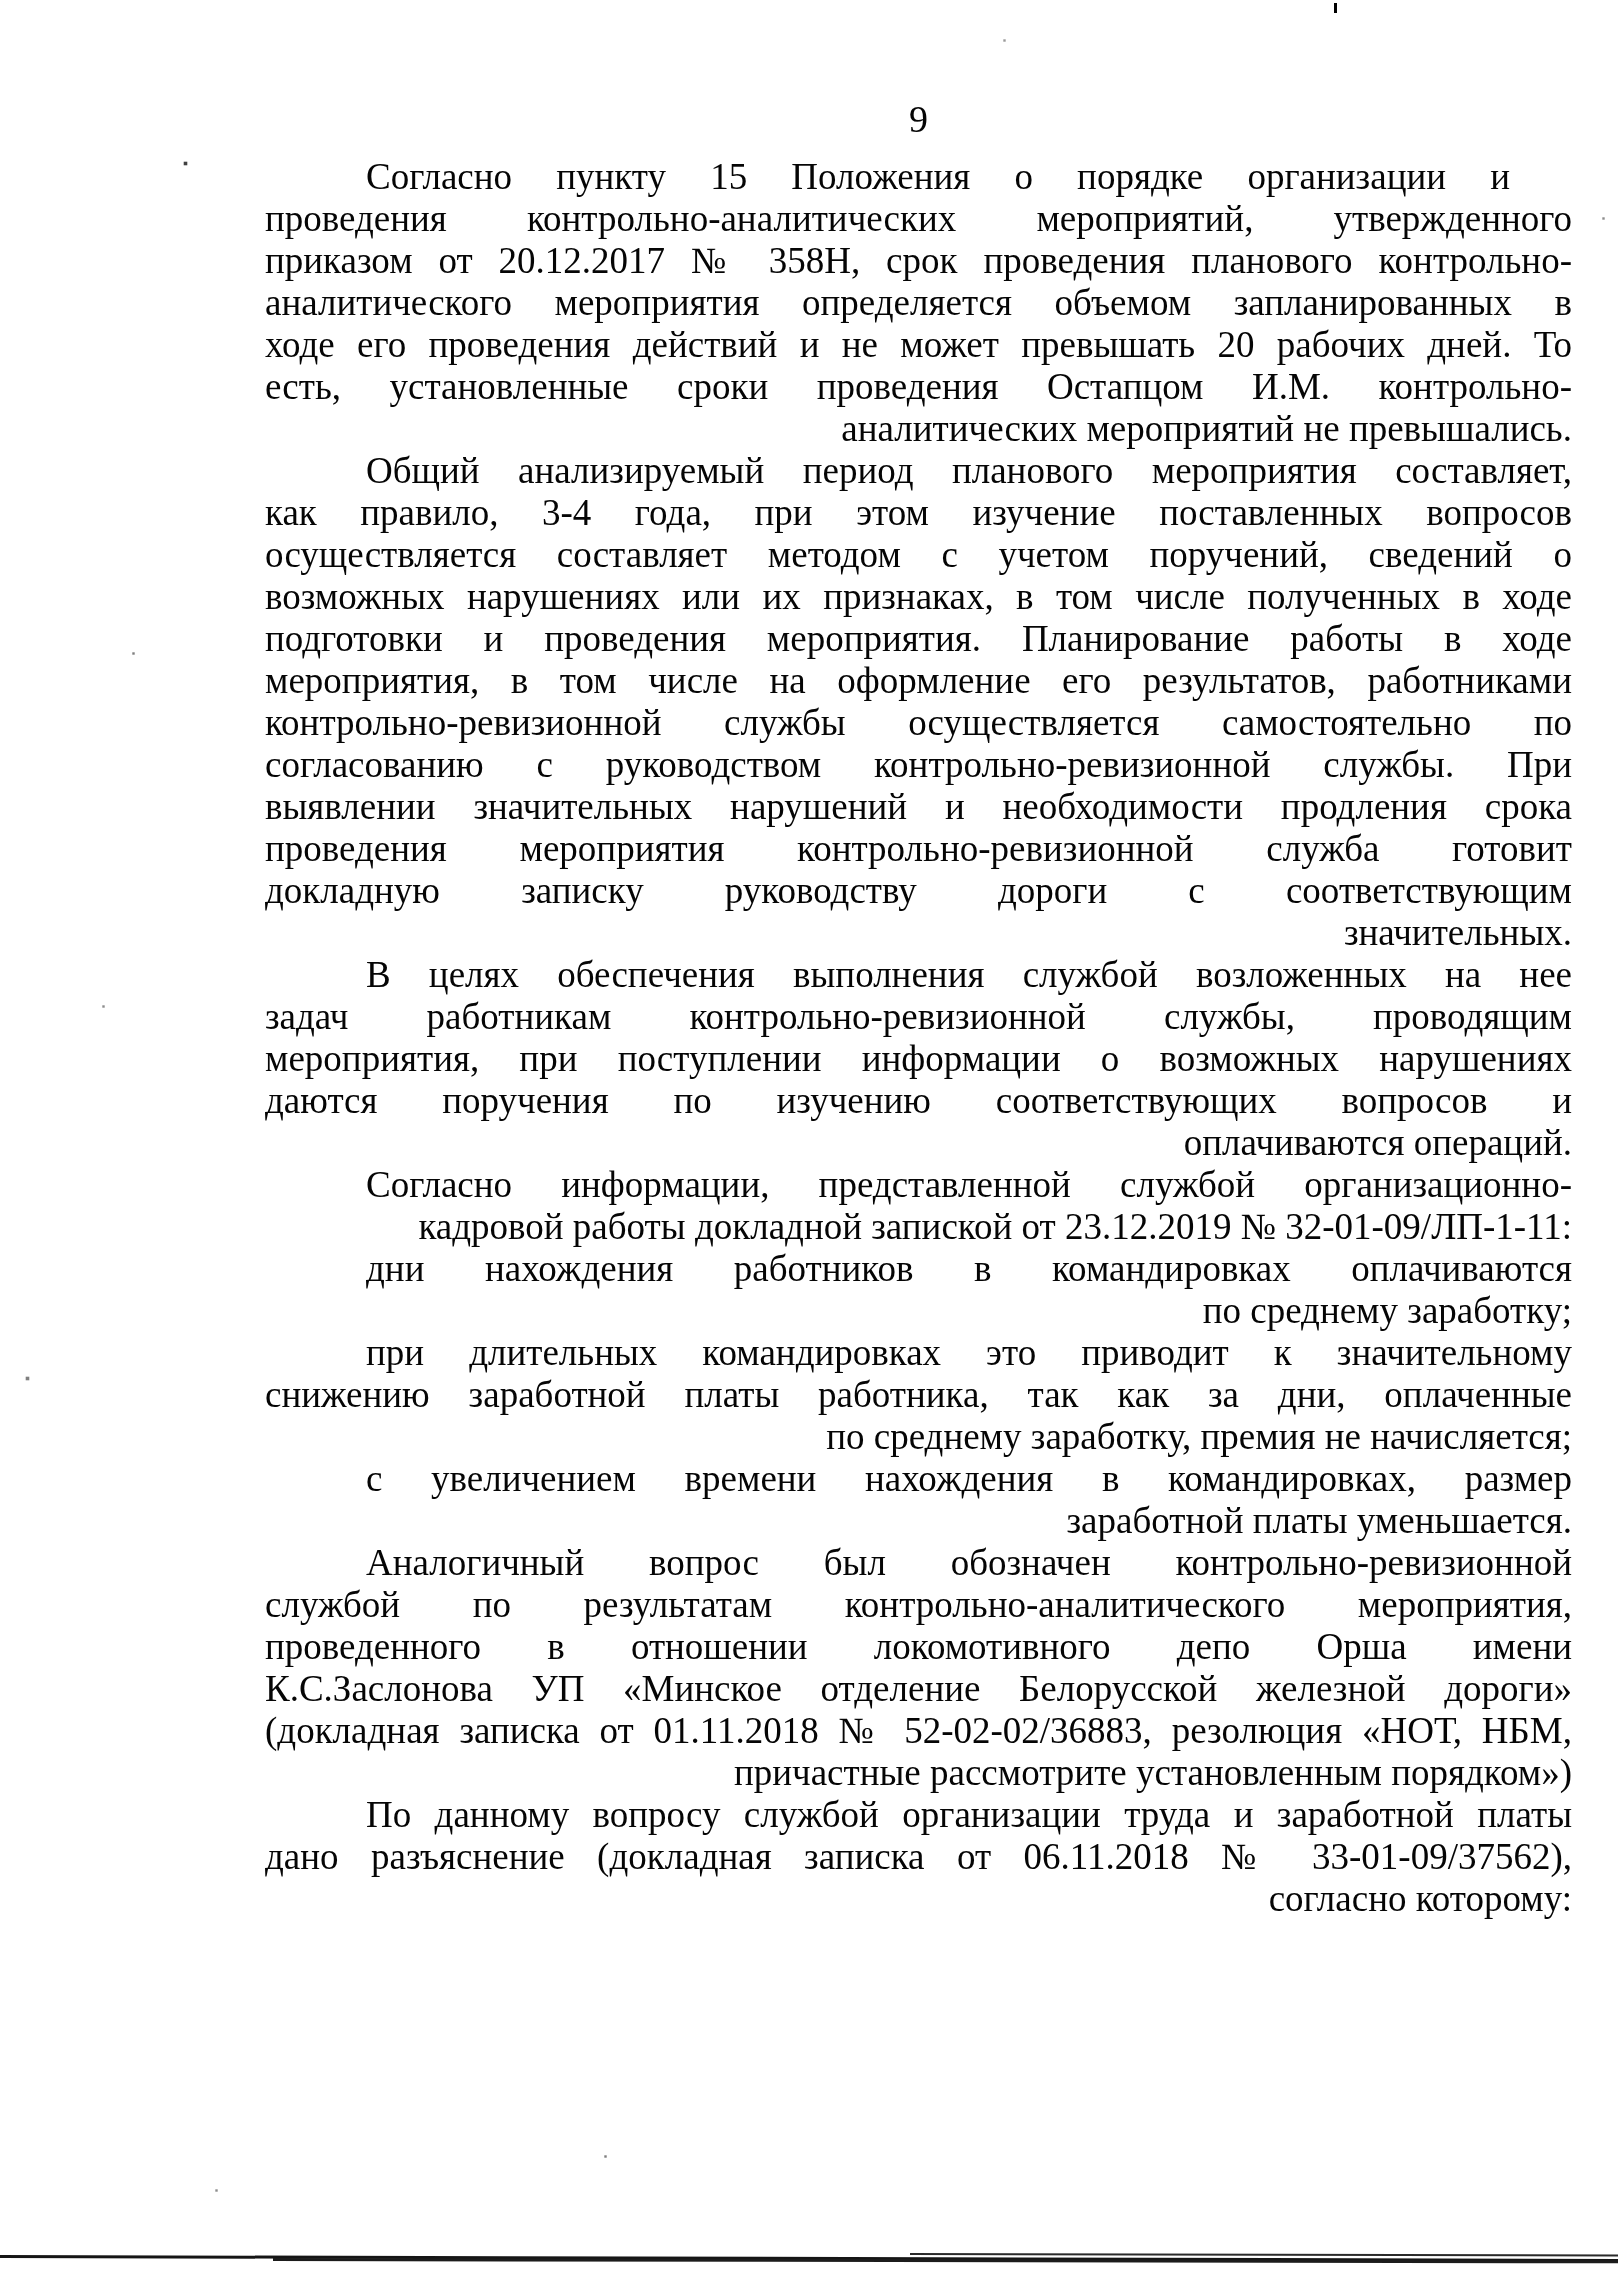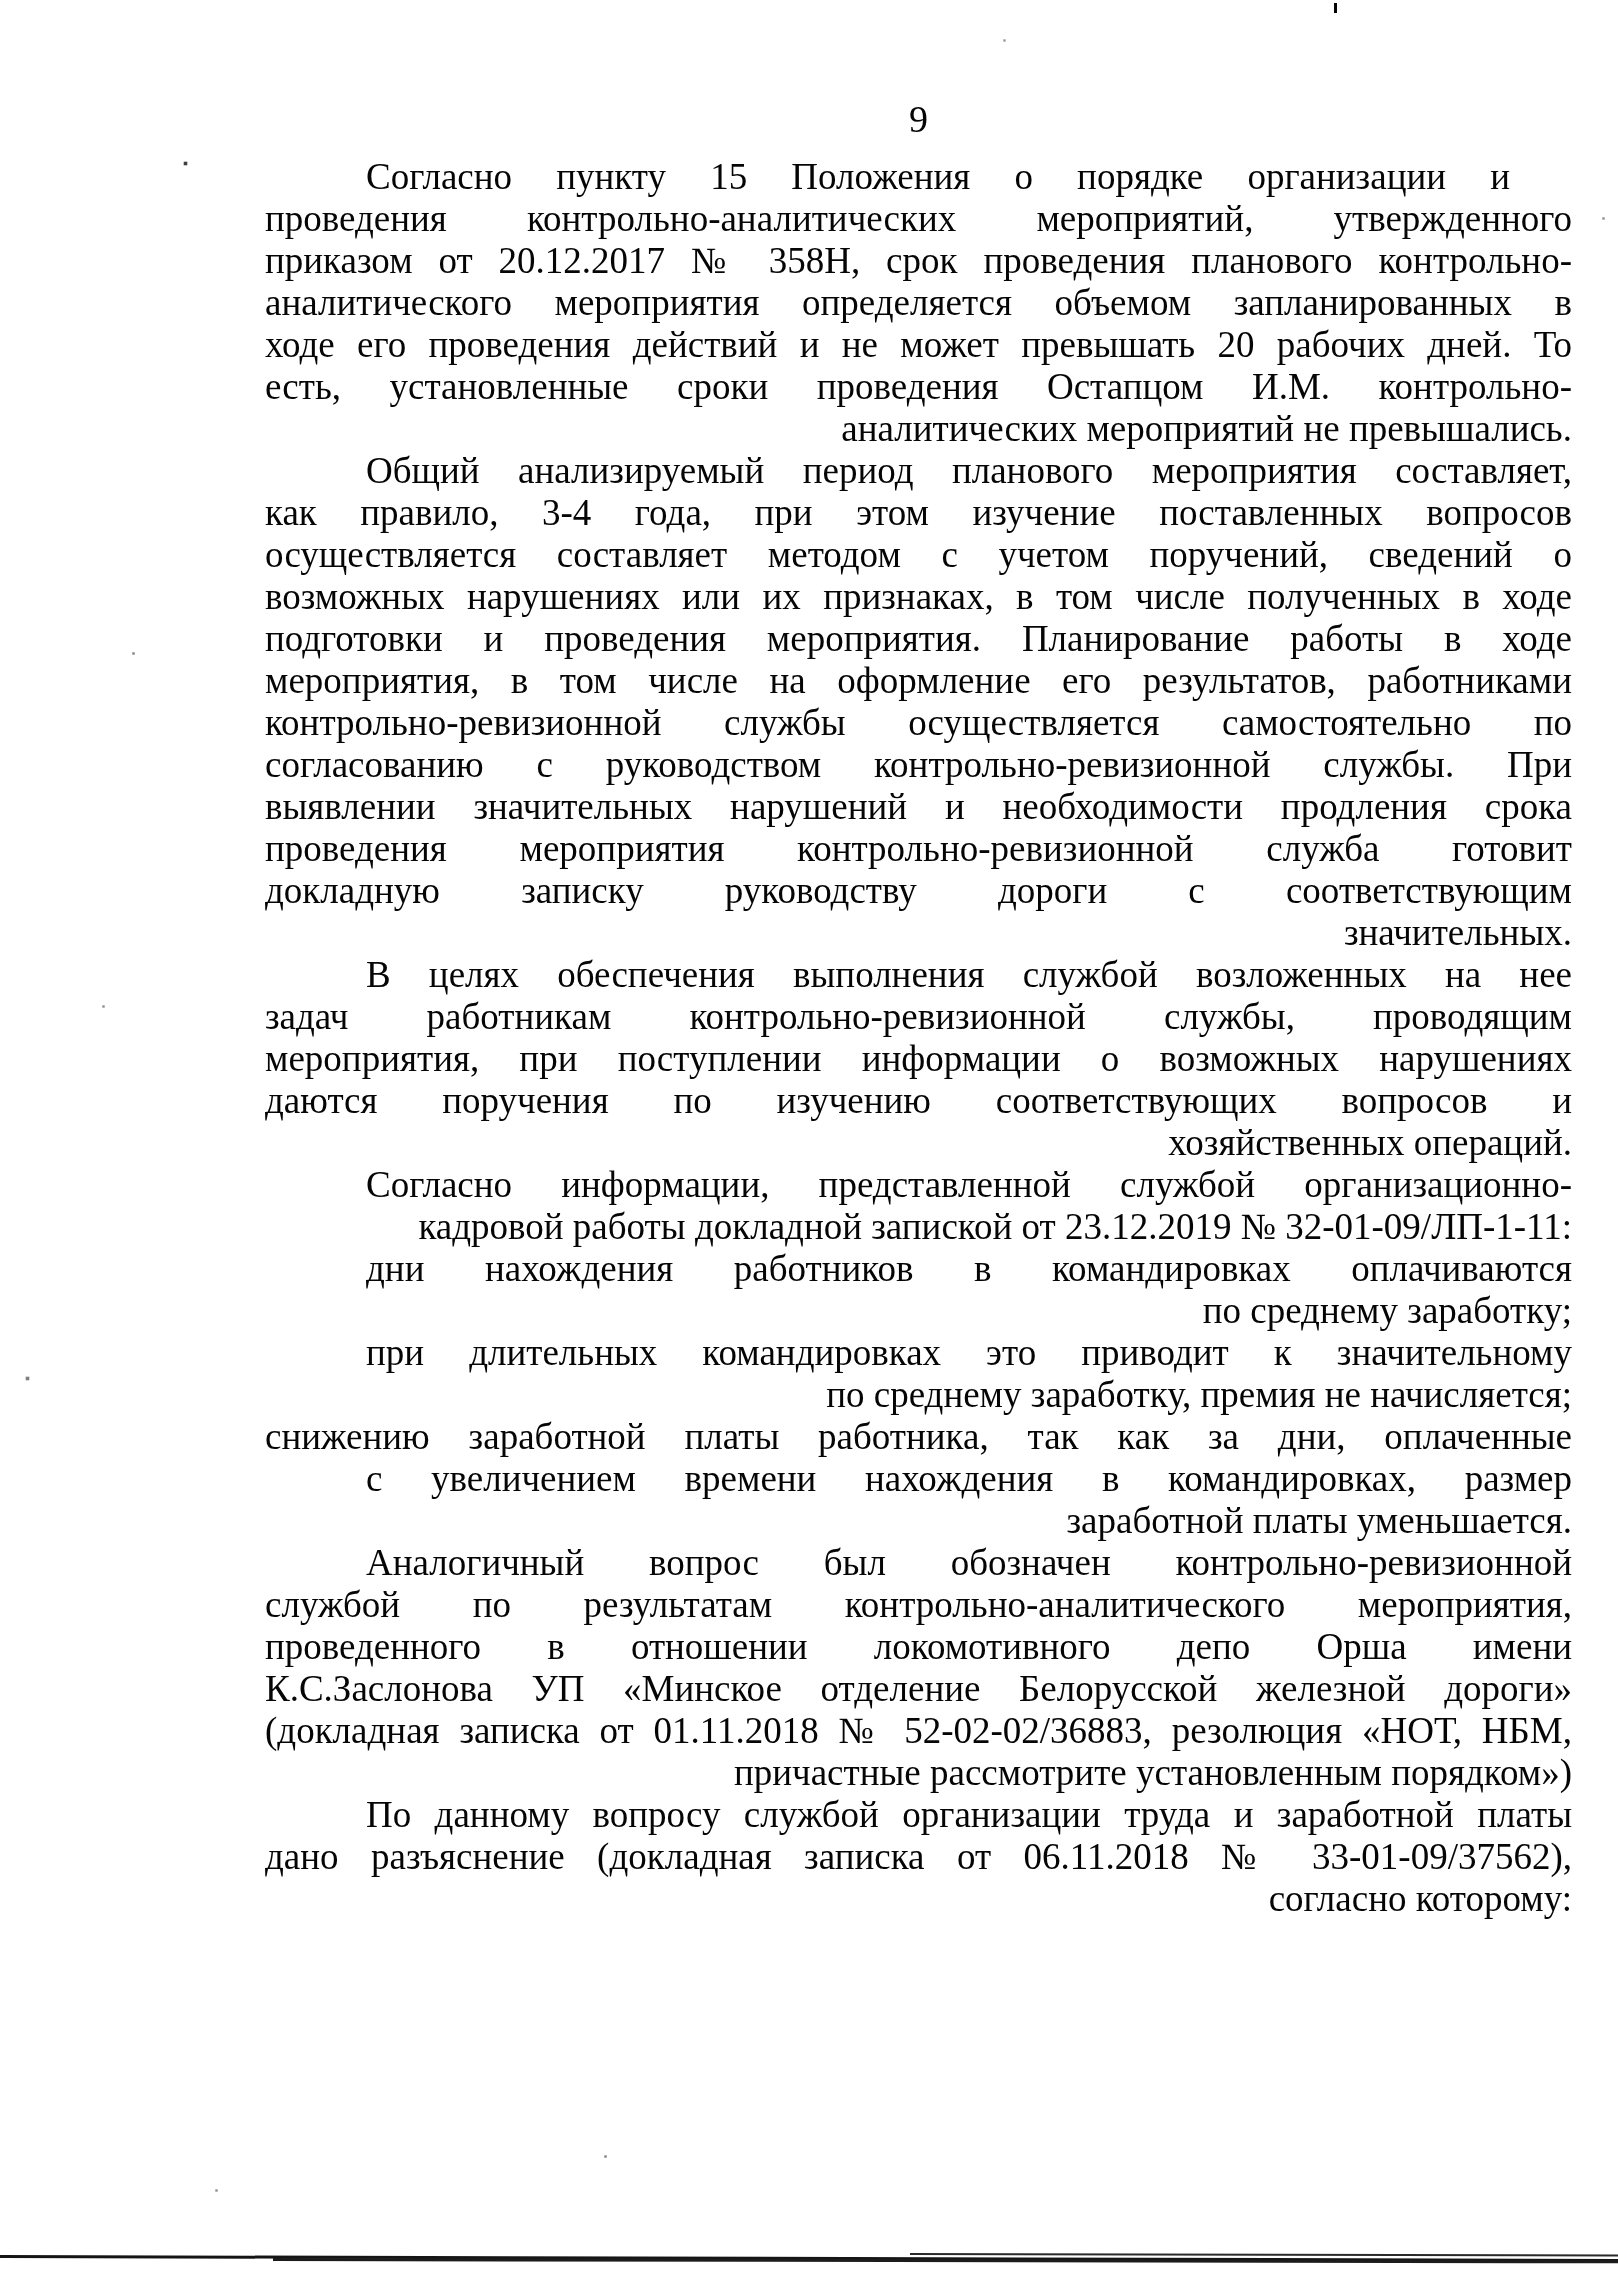--- a/index.html
+++ b/index.html
@@ -130,28 +130,28 @@
       <div class="line j">контрольно-ревизионной службы осуществляется самостоятельно по</div>
       <div class="line j">согласованию с руководством контрольно-ревизионной службы. При</div>
       <div class="line j">выявлении значительных нарушений и необходимости продления срока</div>
       <div class="line j">проведения мероприятия контрольно-ревизионной служба готовит</div>
       <div class="line j">докладную записку руководству дороги с соответствующим</div>
       <div class="line">значительных.</div>
       <div class="line j indent">В целях обеспечения выполнения службой возложенных на нее</div>
       <div class="line j">задач работникам контрольно-ревизионной службы, проводящим</div>
       <div class="line j">мероприятия, при поступлении информации о возможных нарушениях</div>
       <div class="line j">даются поручения по изучению соответствующих вопросов и</div>
-      <div class="line">хозяйственных операций.</div>
+      <div class="line">оплачиваются операций.</div>
       <div class="line j indent">Согласно информации, представленной службой организационно-</div>
       <div class="line">кадровой работы докладной запиской от 23.12.2019 № 32-01-09/ЛП-1-11:</div>
       <div class="line j indent">дни нахождения работников в командировках оплачиваются</div>
       <div class="line">по среднему заработку;</div>
       <div class="line j indent">при длительных командировках это приводит к значительному</div>
+      <div class="line j">снижению заработной платы работника, так как за дни, оплаченные</div>
       <div class="line">по среднему заработку, премия не начисляется;</div>
-      <div class="line j">снижению заработной платы работника, так как за дни, оплаченные</div>
       <div class="line j indent">с увеличением времени нахождения в командировках, размер</div>
       <div class="line">заработной платы уменьшается.</div>
       <div class="line j indent">Аналогичный вопрос был обозначен контрольно-ревизионной</div>
       <div class="line j">службой по результатам контрольно-аналитического мероприятия,</div>
       <div class="line j">проведенного в отношении локомотивного депо Орша имени</div>
       <div class="line j">К.С.Заслонова УП «Минское отделение Белорусской железной дороги»</div>
       <div class="line j">(докладная записка от 01.11.2018 № 52-02-02/36883, резолюция «НОТ, НБМ,</div>
       <div class="line">причастные рассмотрите установленным порядком»)</div>
       <div class="line j indent">По данному вопросу службой организации труда и заработной платы</div>
       <div class="line j">дано разъяснение (докладная записка от 06.11.2018 № 33-01-09/37562),</div>

